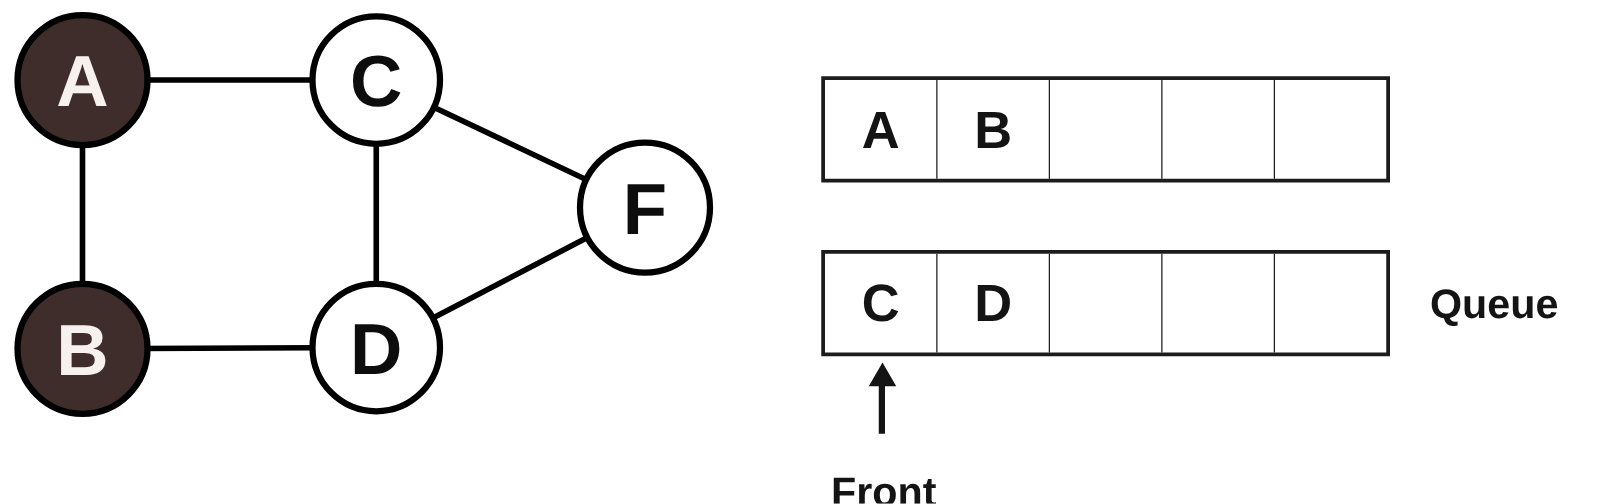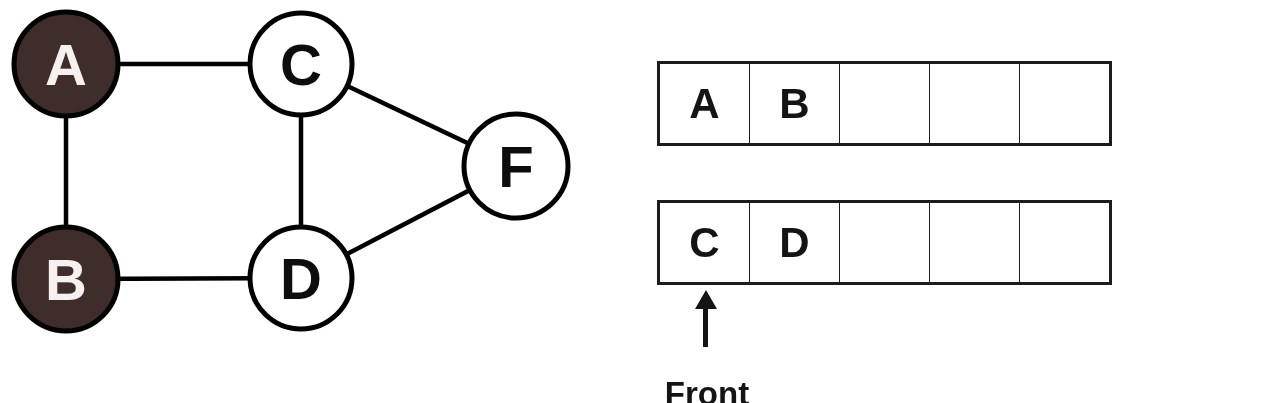--- a/index.html
+++ b/index.html
@@ -159,18 +159,19 @@
       <div class="cell"></div>
     </div>
 
   <div id="queue-array" class="array-box">
       <div class="cell">C</div>
       <div class="cell">D</div>
       <div class="cell"></div>
       <div class="cell"></div>
       <div class="cell"></div>
     </div>
+  <div id="queue-label" class="array-label">Queue</div>
 
   <div id="front-arrow-head"></div>
   <div id="front-arrow-stem"></div>
   <div id="front-label">Front</div>
 
 </div>
 
 </body></html>

